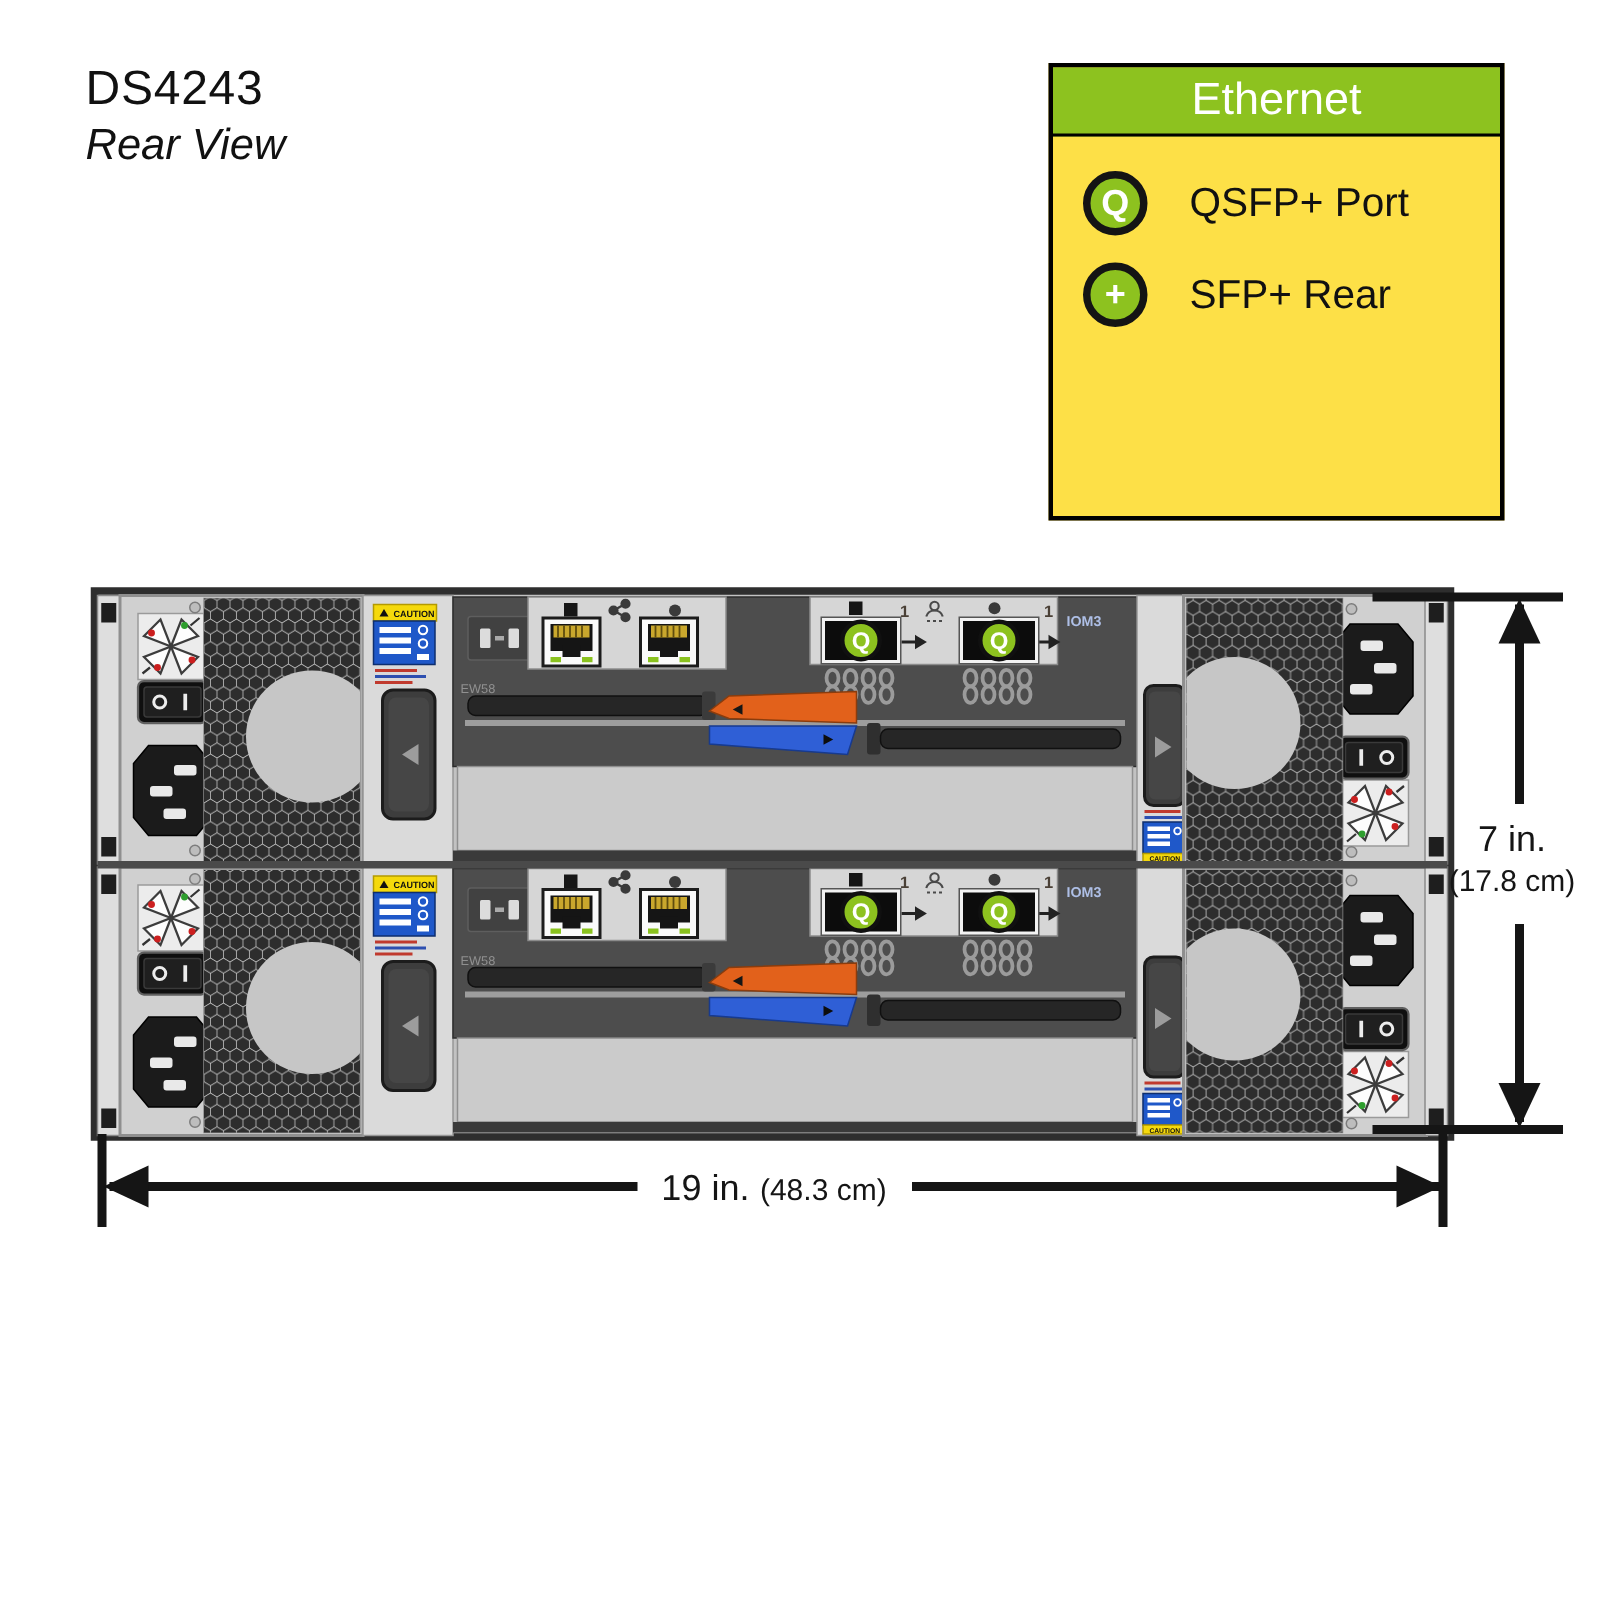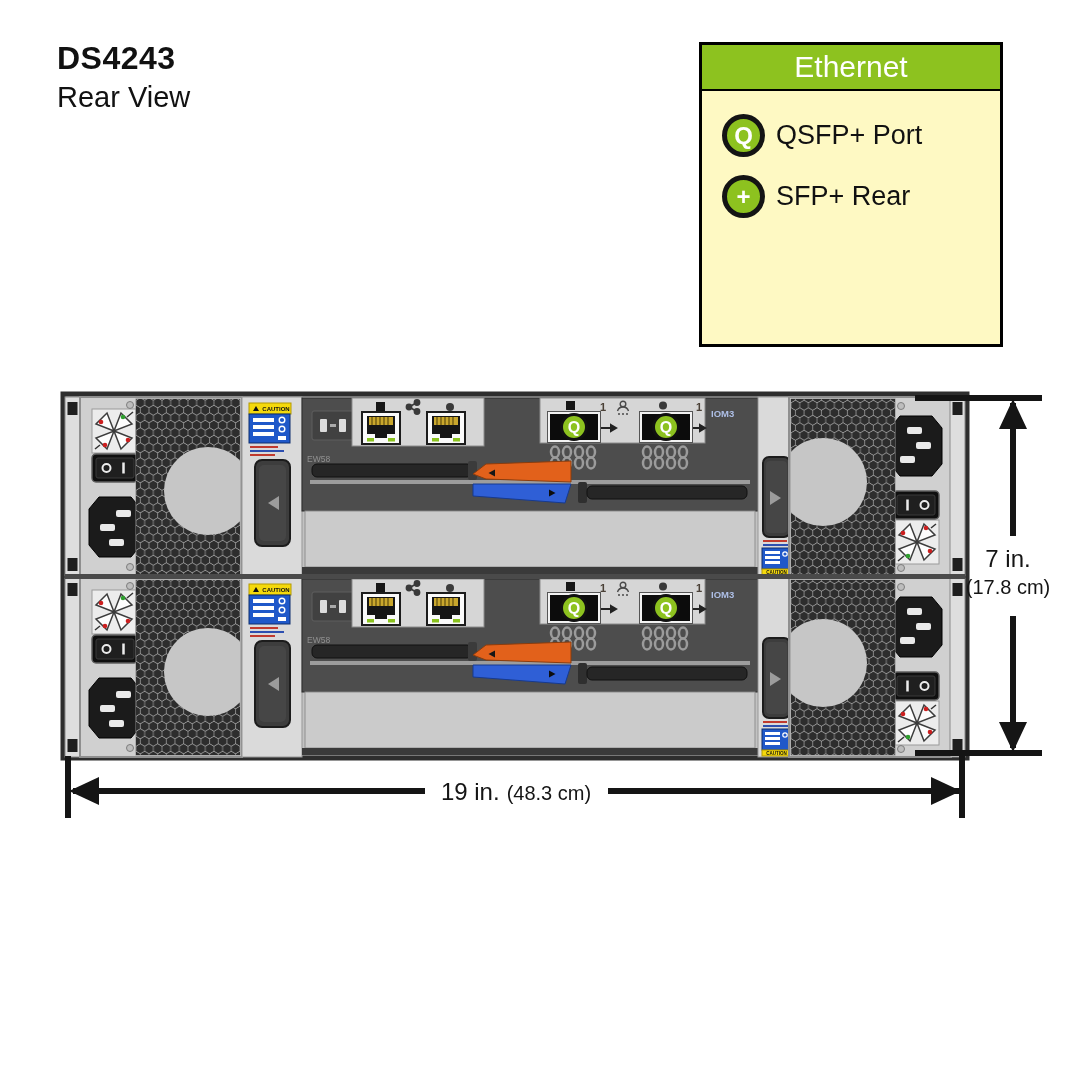--- a/index.html
+++ b/index.html
@@ -1,30 +1,30 @@
 <!DOCTYPE html>
 <html><head>
 <meta charset="utf-8">
 <style>
   html,body{margin:0;padding:0;background:#ffffff;}
   body{width:1080px;height:1080px;position:relative;overflow:hidden;
        font-family:"Liberation Sans",sans-serif;}
   .title-block{position:absolute;left:57px;top:40px;color:#111;}
-  .title{font-size:32px;font-weight:bold;letter-spacing:0.5px;}
-  .subtitle{font-size:29px;margin-top:4px;}
+  .title{font-size:32px;font-weight:normal;letter-spacing:0.5px;}
+  .subtitle{font-size:29px;font-style:italic;margin-top:4px;}
   .legend{position:absolute;left:699px;top:42px;width:298px;height:299px;
-          background:#fef9c3;border:3px solid #000;text-align:right;}
+          background:#fde047;border:3px solid #000;text-align:right;}
   .legend-header{height:44px;background:#8dc21f;border-bottom:2px solid #000;
           color:#fff;font-size:30px;display:flex;align-items:center;justify-content:center;}
   .legend-items{padding:14px 0 0 20px;}
   .legend-item{display:flex;align-items:center;height:61px;}
   .legend-circle{width:33px;height:33px;border-radius:50%;background:#8dc21f;
           border:5px solid #141414;display:flex;align-items:center;justify-content:center;
           color:#fff;font-weight:bold;font-size:24px;line-height:1;}
-  .legend-label{font-size:27px;color:#111;margin-left:11px;}
+  .legend-label{font-size:27px;color:#111;margin-left:28px;}
   svg{position:absolute;left:0;top:0;}
   svg text{font-family:"Liberation Sans",sans-serif;}
 </style>
 </head>
 <body>
 
 <div class="title-block">
   <div class="title">DS4243</div>
   <div class="subtitle">Rear View</div>
 </div>

